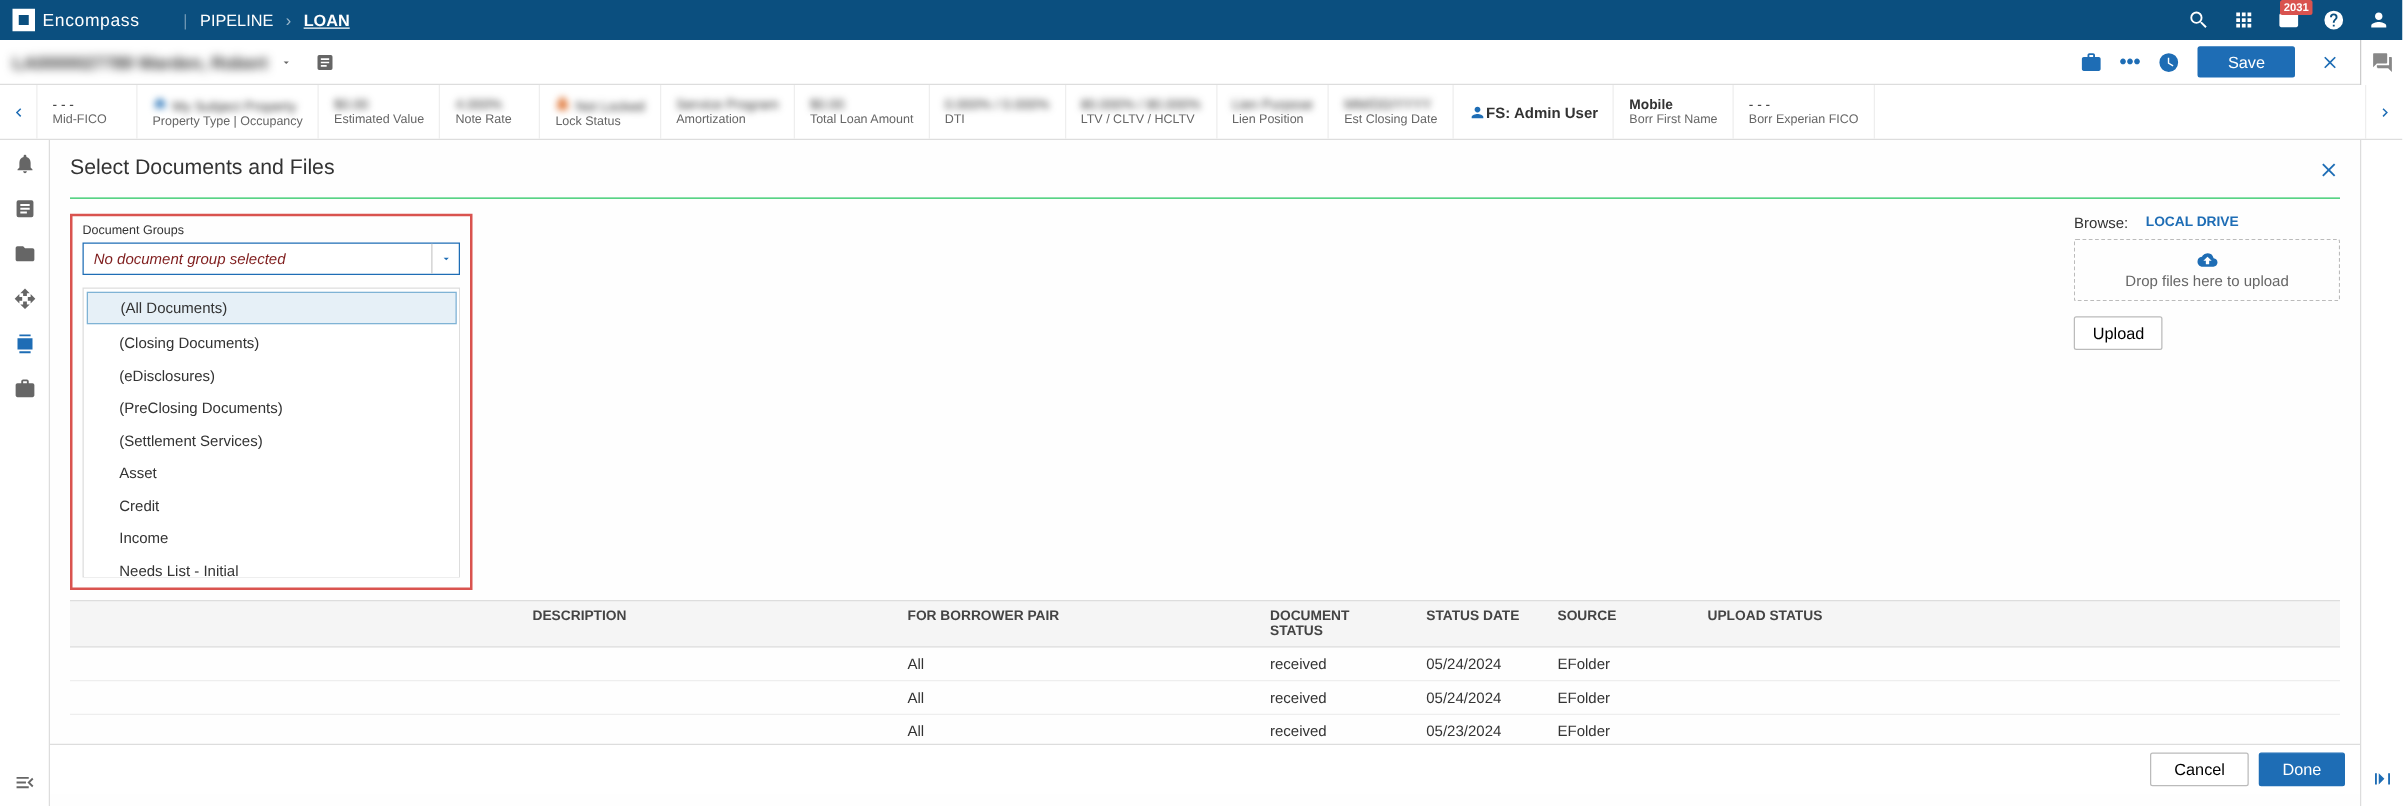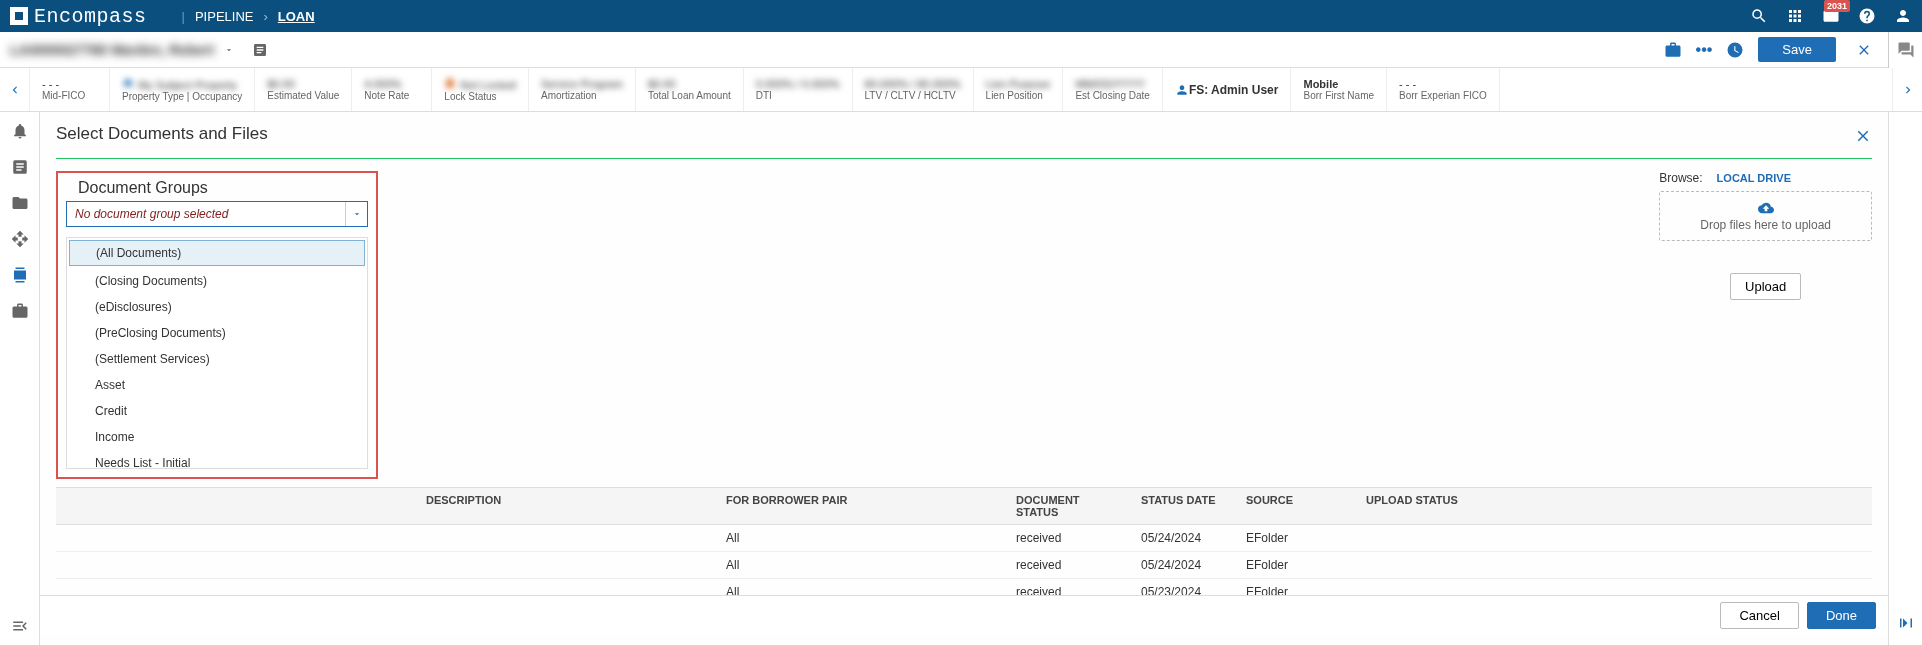--- a/index.html
+++ b/index.html
@@ -3,21 +3,21 @@
 <meta charset="utf-8">
 <style>
   * { box-sizing: border-box; margin: 0; padding: 0; }
   body { font-family: -apple-system, BlinkMacSystemFont, 'Segoe UI', Arial, sans-serif; font-size: 13px; color: #333; background: #fff; overflow: hidden; }
   
   
   .topbar { background: #0b4f7f; height: 32px; display: flex; align-items: center; padding: 0 10px; color: #fff; }
   .logo { display: flex; align-items: center; gap: 6px; margin-right: 25px; }
   .logo-icon { width: 18px; height: 18px; background: #fff; display: inline-block; position: relative; }
   .logo-icon::before { content: ''; position: absolute; width: 8px; height: 8px; background: #0b4f7f; top: 5px; left: 5px; }
-  .logo-text { font-size: 20px; font-weight: 400; letter-spacing: 0.5px; font-family: Liberation Mono, monospace; }
+  .logo-text { font-size: 14px; font-weight: 400; letter-spacing: 0.5px; }
   .divider { color: rgba(255,255,255,0.4); margin: 0 10px; }
   .breadcrumb { display: flex; align-items: center; gap: 10px; font-size: 13px; }
   .breadcrumb-sep { color: rgba(255,255,255,0.6); }
   .breadcrumb-link { cursor: pointer; }
   .breadcrumb-active { font-weight: 600; text-decoration: underline; }
   .topbar-right { margin-left: auto; display: flex; align-items: center; gap: 18px; }
   .top-icon { width: 18px; height: 18px; fill: #fff; cursor: pointer; position: relative; }
   .notify-badge { position: absolute; top: -6px; right: -10px; background: #d9534f; color: #fff; font-size: 9px; padding: 1px 3px; border-radius: 2px; font-weight: 600; }
   
   
@@ -51,36 +51,36 @@
 
   
   .content { flex: 1; padding: 12px 16px; display: flex; flex-direction: column; position: relative; background: #fefefe; }
   .content-title { font-size: 17px; color: #333; font-weight: 400; margin-bottom: 6px; }
   .content-header { display: flex; align-items: center; border-bottom: 1px solid #22c55e; padding-bottom: 8px; }
   .close-content { margin-left: auto; cursor: pointer; }
   .close-content svg { width: 18px; height: 18px; fill: #1e6db5; }
 
   .doc-area { display: flex; gap: 20px; padding-top: 12px; }
   .doc-groups-box { border: 2px solid #d9534f; padding: 6px 8px 8px 8px; width: 322px; }
-  .doc-groups-label { font-size: 16px; color: #333; margin-bottom: 4px; margin-left: 12px; }
+  .doc-groups-label { font-size: 10px; color: #333; margin-bottom: 4px; }
   .dropdown-input { display: flex; align-items: center; border: 1.5px solid #1e6db5; height: 26px; background: #fff; }
   .dropdown-placeholder { flex: 1; padding: 0 8px; font-style: italic; color: #7f1d1d; font-size: 12px; }
   .dropdown-caret { width: 22px; border-left: 1px solid #ccc; display: flex; align-items: center; justify-content: center; height: 100%; }
   .dropdown-caret svg { width: 10px; height: 10px; fill: #1e6db5; }
   .dropdown-list { margin-top: 10px; height: 232px; background: #fff; border: 1px solid #ddd; position: relative; overflow-y: auto; }
   .dropdown-option { padding: 6px 28px; font-size: 12px; cursor: pointer; }
   .dropdown-option.highlighted { background: #e6f0f7; border: 1px solid #7fb3d5; margin: 2px; padding: 5px 26px; }
 
   .browse-area { margin-left: auto; }
   .browse-row { display: flex; align-items: center; gap: 14px; margin-bottom: 6px; font-size: 12px; }
   .browse-link { color: #1e6db5; font-weight: 600; font-size: 11px; cursor: pointer; }
   .dropzone { border: 1px dashed #bbb; padding: 8px 40px; text-align: center; color: #666; font-size: 12px; border-radius: 2px; }
   .cloud-icon { display: block; margin: 0 auto 2px; width: 22px; height: 16px; fill: #1e6db5; }
 
-  .upload-btn-row { display: flex; justify-content: center; margin-top: 32px; }
+  .upload-btn-row { display: flex; justify-content: flex-start; margin-top: 12px; }
   .upload-btn { border: 1px solid #bbb; background: #fff; padding: 5px 14px; font-size: 13px; cursor: pointer; border-radius: 2px; }
 
   
   .table-area { margin-top: 8px; }
   .thead { display: flex; background: #f5f5f5; border-top: 1px solid #ddd; border-bottom: 1px solid #ddd; }
   .th, .td { padding: 6px 10px; font-size: 11px; text-align: left; }
   .th { font-weight: 600; color: #444; }
   .col-desc { flex: 0 0 300px; margin-left: 360px; }
   .col-pair { flex: 0 0 290px; }
   .col-status { flex: 0 0 125px; }

